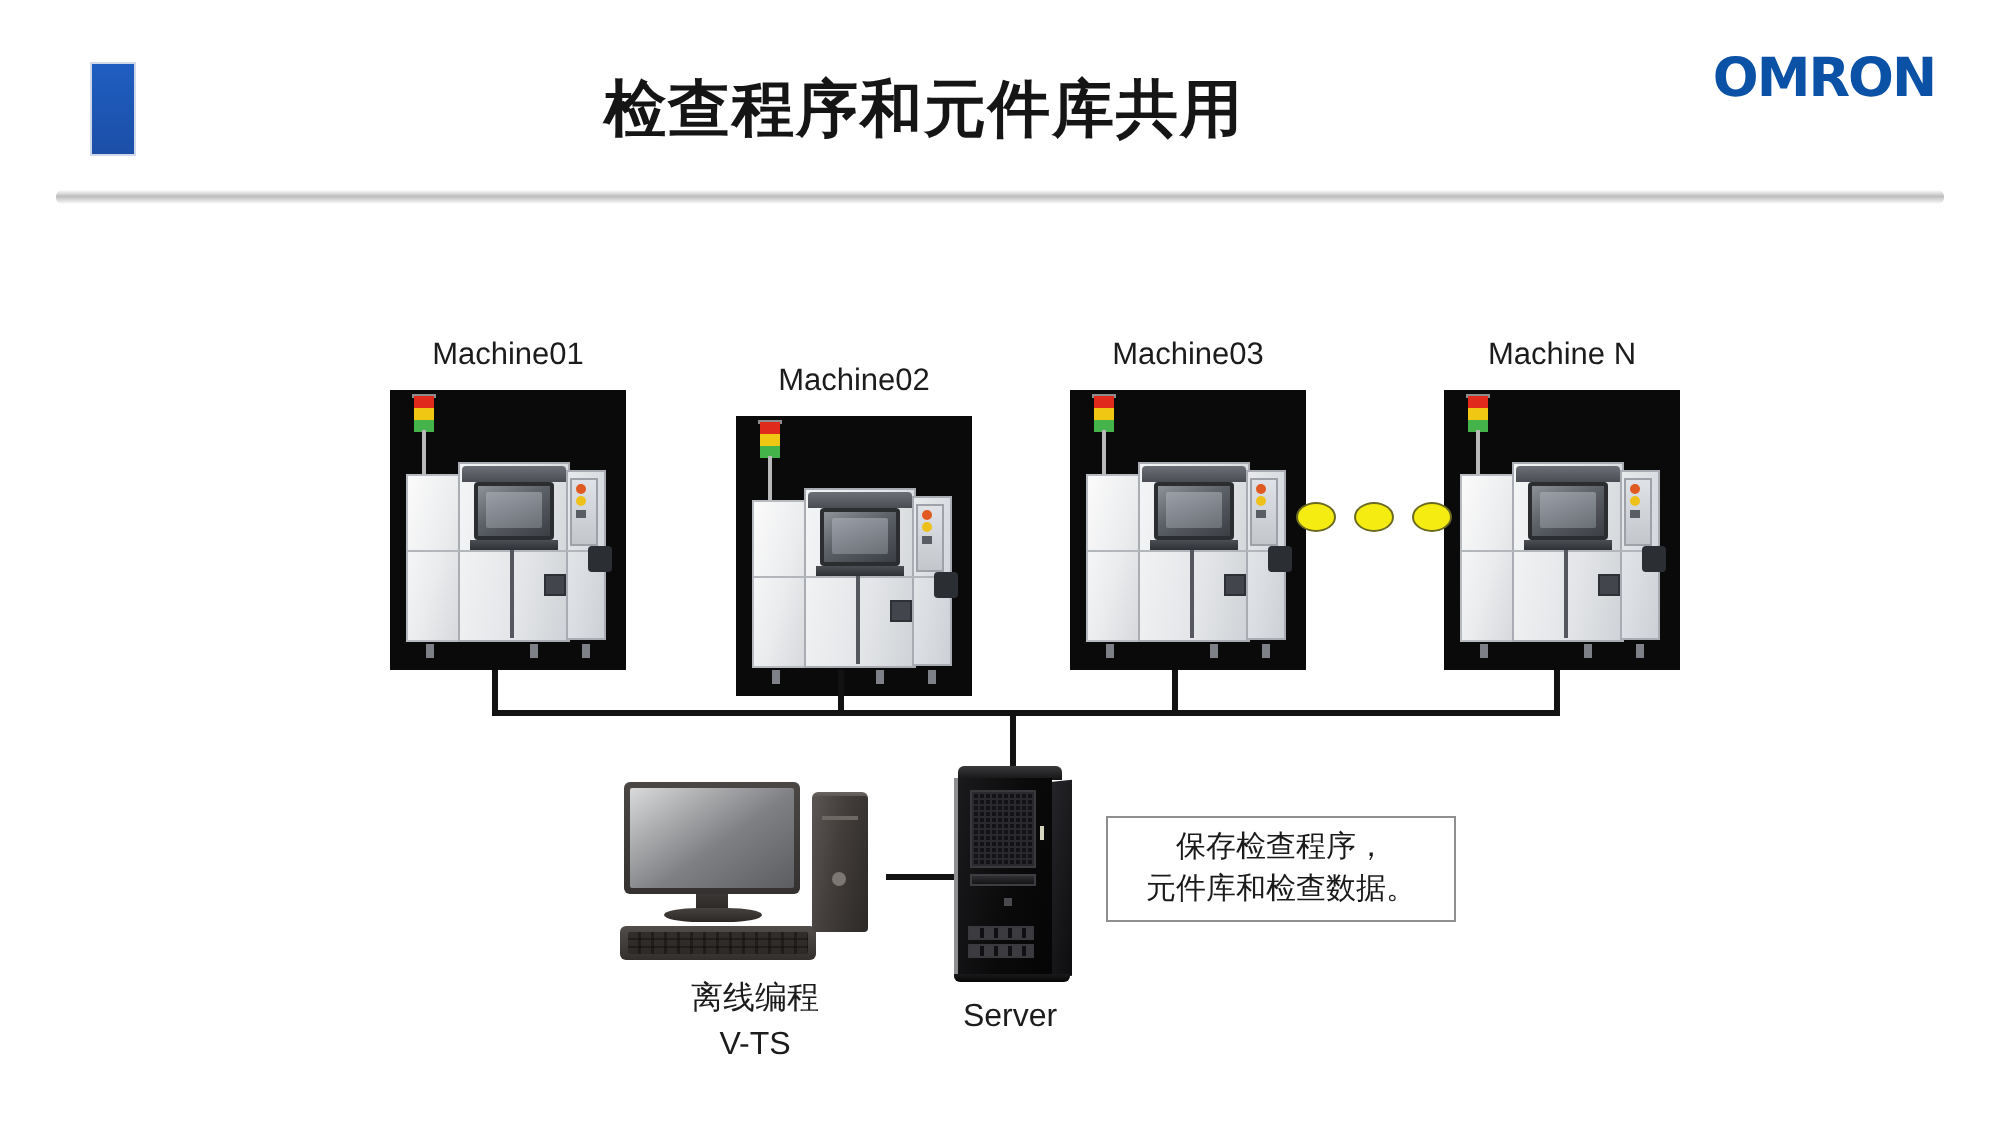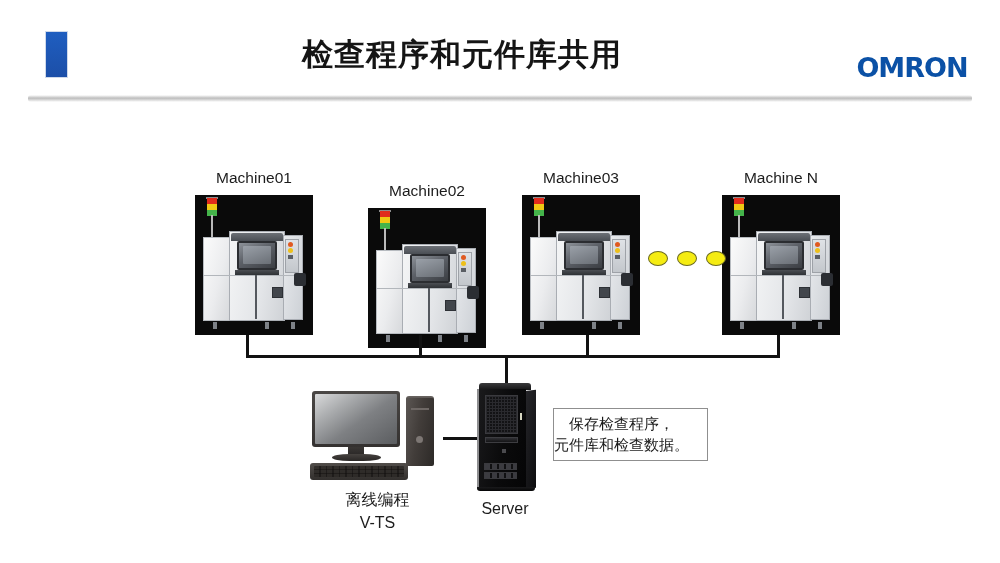--- a/index.html
+++ b/index.html
@@ -22,21 +22,20 @@
     position: absolute; left: 0; top: 34px; width: 924px;
     text-align: center;
     font-size: 31px; font-weight: bold; color: #151515;
     letter-spacing: 1px;
   }
   .brand { position: absolute; right: 18px; top: 26px; text-align: center; width: 140px; }
   .brand-name {
     font-size: 27px; font-weight: bold; color: #0b51a6;
     letter-spacing: -1px; line-height: 1;
     font-family: "DejaVu Sans", sans-serif;
-    margin-top: 28px;
   }
   .brand-sub {
     font-size: 17px; font-weight: bold; color: #e8262c;
     line-height: 1.25; margin-top: 1px;
   }
   .hdr-rule {
     position: absolute; left: 28px; top: 95px; width: 944px; height: 7px;
     background: linear-gradient(to bottom, #ffffff 0%, #bdbdbd 45%, #d8d8d8 70%, #ffffff 100%);
     border-radius: 3px;
   }
@@ -233,23 +232,23 @@
   }
 
   
   .dev-label {
     position: absolute; text-align: center; font-size: 16px; color: #1c1c1c; line-height: 1.45;
     white-space: nowrap;
   }
 
   
   .callout {
-    position: absolute; left: 553px; top: 408px; width: 155px; height: 53px;
+    position: absolute; left: 553px; top: 408px; width: 175px; height: 53px;
     border: 1.6px solid #8f8f8f; background: #ffffff;
-    display: flex; align-items: center; justify-content: flex-start;
+    display: flex; align-items: center; justify-content: center;
   }
   .callout-txt { font-size: 15px; color: #1a1a1a; line-height: 1.38; text-align: center; }
 </style>
 </head>
 <body>
 
 <div class="slide">
 
   <div class="hdr-accent"></div>
   <div class="hdr-title">检查程序和元件库共用</div>
@@ -314,21 +313,21 @@
       <div class="mc-midline"></div>
       <div class="mc-seam"></div>
       <div class="mc-portal"></div>
       <div class="mc-access"></div>
       <div class="mc-foot mc-foot-l"></div>
       <div class="mc-foot mc-foot-m"></div>
       <div class="mc-foot mc-foot-r"></div>
     </div>
   </div>
 
-  <div class="machine-wrap" style="left:522px; top:195px;border-radius:21px;">
+  <div class="machine-wrap" style="left:535px; top:195px;border-radius:21px;">
     <div class="machine-label">Machine03</div>
     <div class="machine-photo">
       <div class="tower-base"></div>
       <div class="tower-lamp lamp-r"></div>
       <div class="tower-lamp lamp-y"></div>
       <div class="tower-lamp lamp-g"></div>
       <div class="tower-pole"></div>
       <div class="mc-left"></div>
       <div class="mc-main"></div>
       <div class="mc-right"></div>

